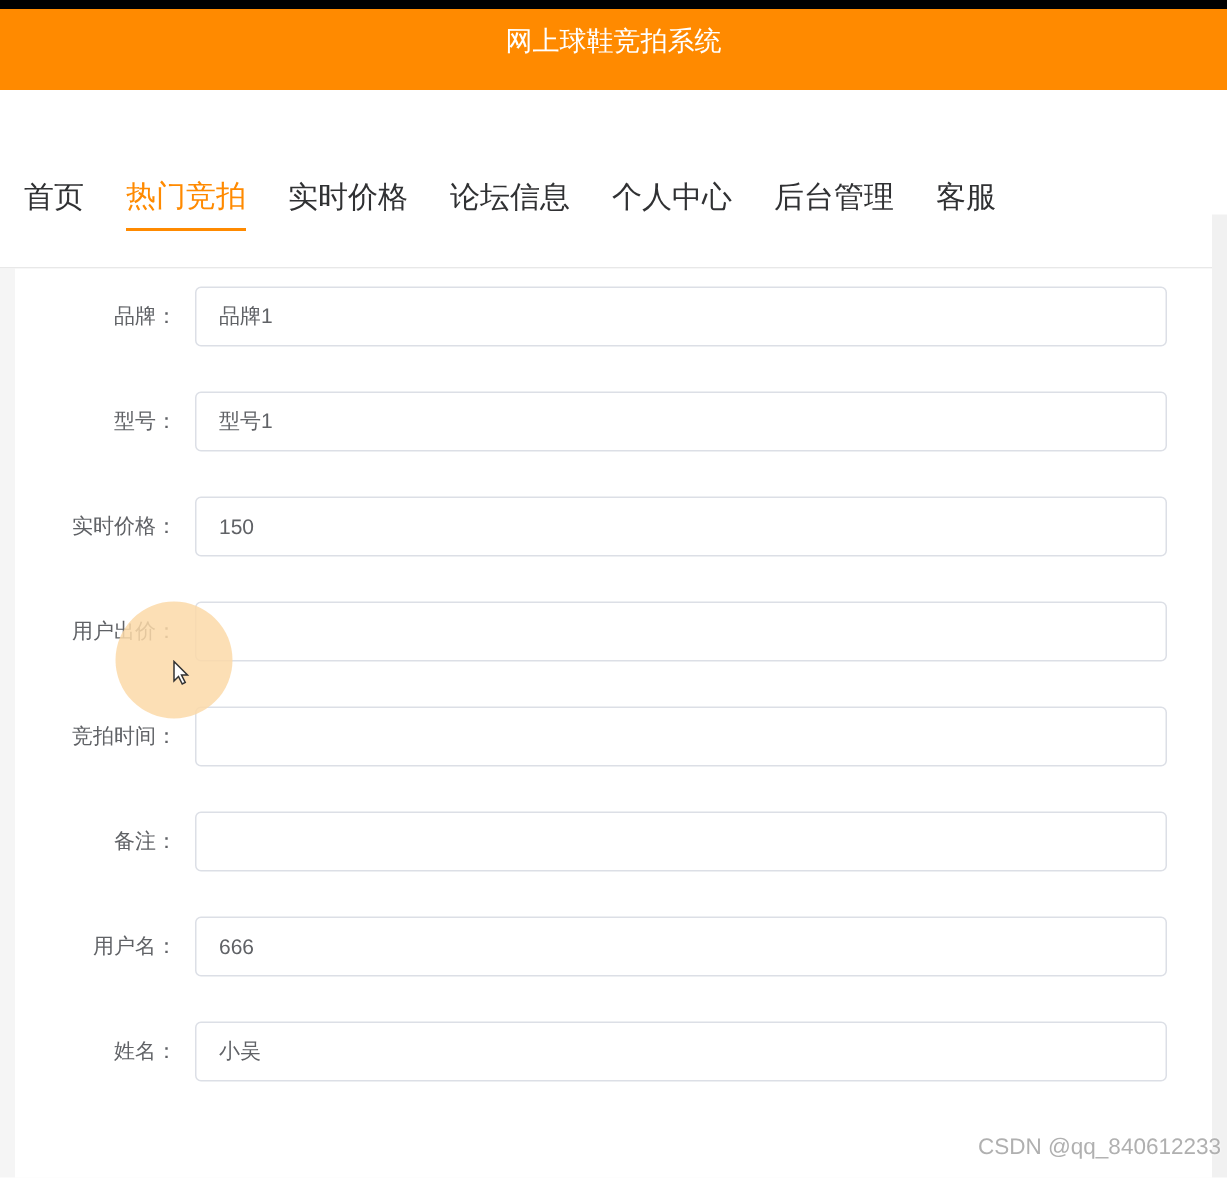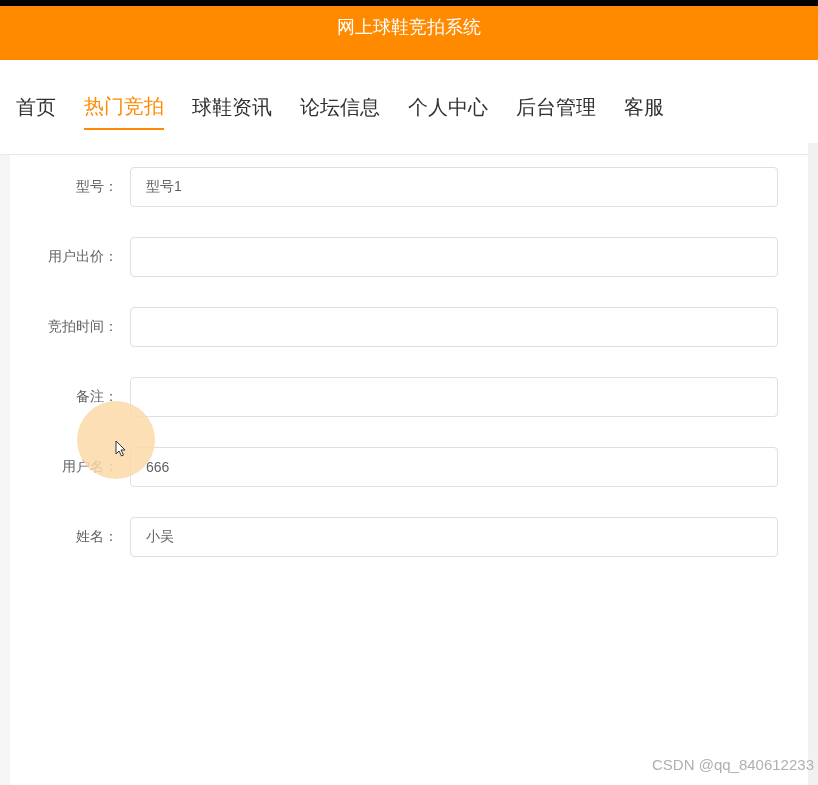--- a/index.html
+++ b/index.html
@@ -29,20 +29,21 @@
       font-size: 18px;
     }
     .nav-bar {
       display: flex;
       align-items: center;
       padding: 0 16px;
       height: 95px;
       border-bottom: 1px solid #e8e8e8;
       background: #fff;
       gap: 28px;
+      margin-top: 24px;
     }
     .nav-item {
       font-size: 20px;
       color: #303133;
       cursor: pointer;
       padding: 8px 0;
       white-space: nowrap;
     }
     .nav-item.active {
       color: #ff8a00;
@@ -130,37 +131,45 @@
 
 <div class="top-black-bar"></div>
 
 <div class="header-bar">
   <span>网上球鞋竞拍系统</span>
 </div>
 
 <div class="nav-bar">
   <div class="nav-item">首页</div>
   <div class="nav-item active">热门竞拍</div>
-  <div class="nav-item">球鞋资讯</div>
+  <div class="nav-item">实时价格</div>
   <div class="nav-item">论坛信息</div>
   <div class="nav-item">个人中心</div>
   <div class="nav-item">后台管理</div>
   <div class="nav-item">客服</div>
 </div>
 
 <div class="content-area">
   <div class="content-inner">
 
+    <div class="form-row">
+      <div class="form-label">品牌：</div>
+      <input class="form-input" type="text" value="品牌1" style="">
+    </div>
 
     <div class="form-row">
       <div class="form-label">型号：</div>
       <input class="form-input" type="text" value="型号1" style="">
     </div>
 
 
+    <div class="form-row">
+      <div class="form-label">实时价格：</div>
+      <input class="form-input" type="text" value="150" style="">
+    </div>
 
     <div class="form-row">
       <div class="form-label">用户出价：</div>
       <input class="form-input" type="text" value="" style="">
     </div>
 
     <div class="form-row">
       <div class="form-label">竞拍时间：</div>
       <input class="form-input" type="text" value="" style="">
     </div>

